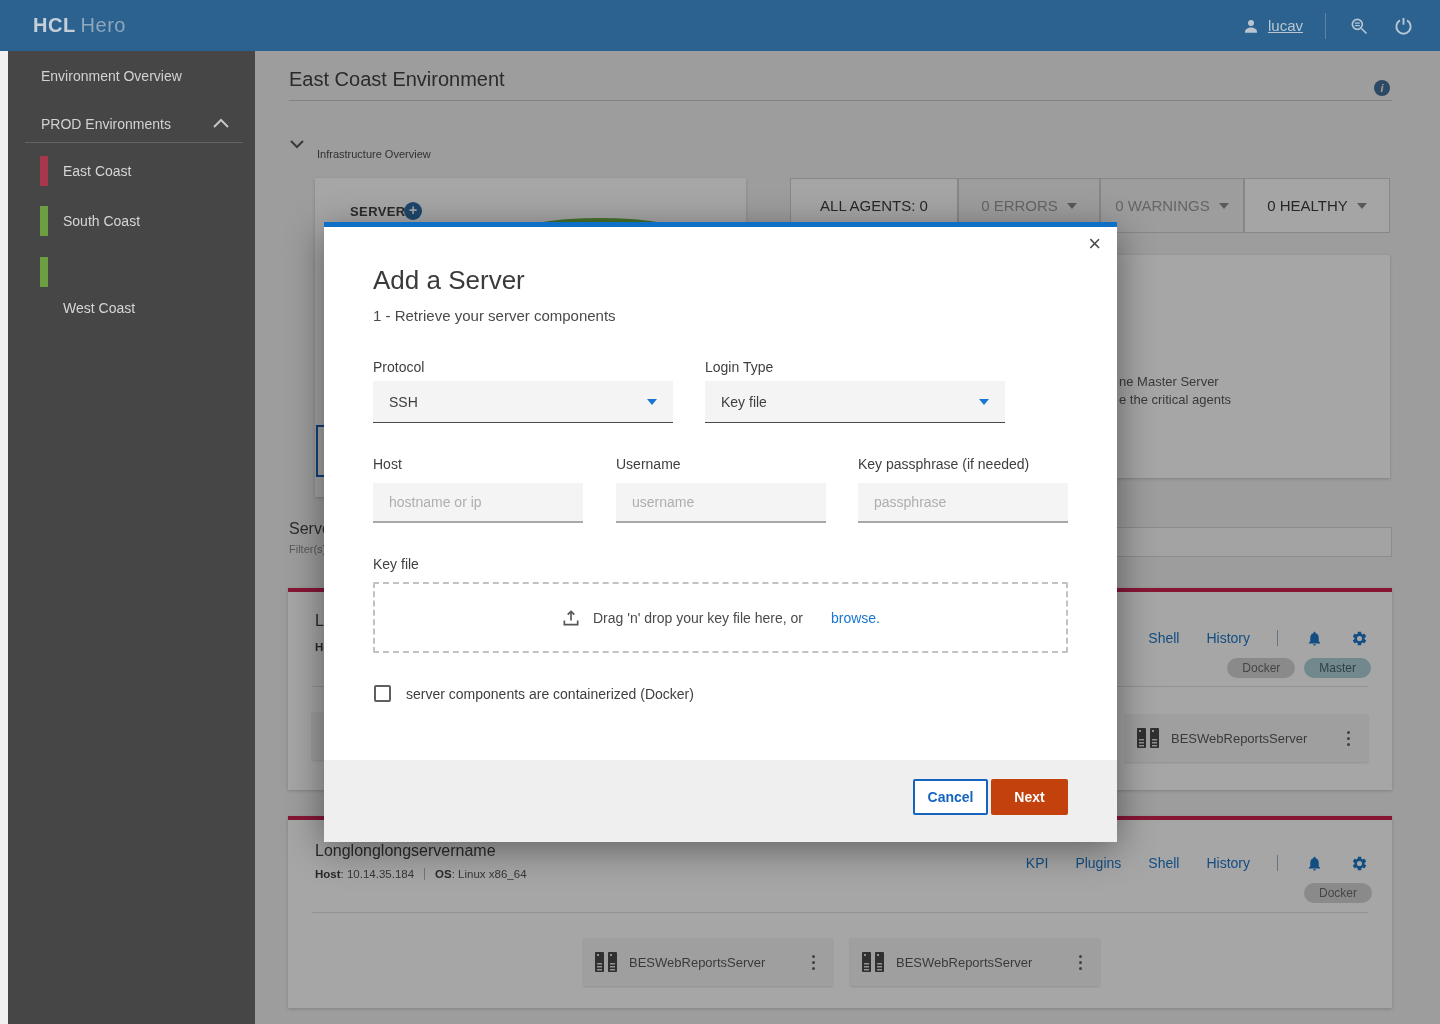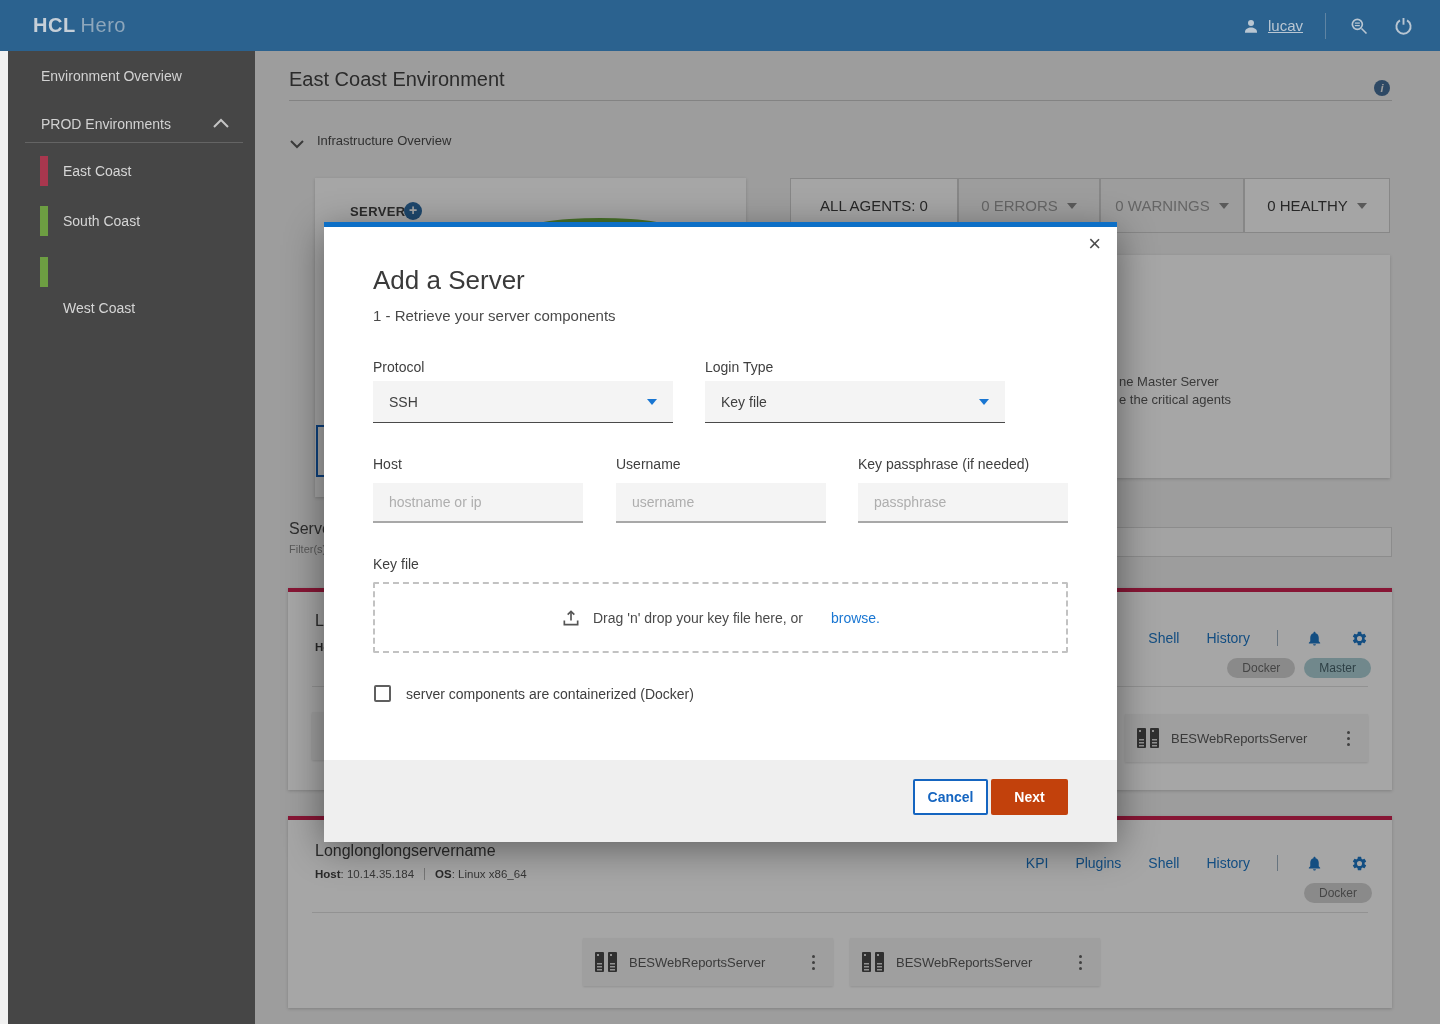--- a/index.html
+++ b/index.html
@@ -22,21 +22,21 @@
   .side-item { position:absolute; left:33px; color:#d2d2d2; font-size:14px; cursor:pointer; }
   .side-divider { position:absolute; left:17px; width:218px; height:1px; background:#646464; }
   .env-bar { position:absolute; left:32px; width:8px; height:30px; }
   .env-label { position:absolute; left:55px; color:#d6d6d6; font-size:14px; cursor:pointer; }
   .chev-up { position:absolute; left:205px; top:118px; width:16px; height:10px; cursor:pointer; }
 
   
   .page-title { position:absolute; left:289px; top:68px; font-size:20px; color:#424242; }
   .title-divider { position:absolute; left:289px; top:100px; width:1103px; height:1px; background:#c9c9c9; }
   .info-icon { position:absolute; left:1374px; top:80px; width:16px; height:16px; border-radius:50%; background:#47719b; color:#f2f2f2; font-size:11px; font-weight:bold; font-style:italic; display:flex; align-items:center; justify-content:center; cursor:pointer; }
-  .section-title { position:absolute; left:317px; top:133px; font-size:13px; color:#4c4c4c; }
+  .section-title { position:absolute; left:317px; top:148px; font-size:11px; color:#4c4c4c; }
   .chev-down { position:absolute; left:290px; top:140px; width:14px; height:9px; cursor:pointer; }
 
   .card { position:absolute; background:#ffffff; box-shadow:0 1px 3px rgba(0,0,0,.18); }
   .server-card-label { position:absolute; left:350px; top:204px; font-size:13px; font-weight:bold; letter-spacing:.4px; color:#424242; }
   .plus-icon { position:absolute; left:404px; top:202px; width:18px; height:18px; border-radius:50%; background:#2e6da6; color:#fff; font-size:14px; font-weight:bold; line-height:17px; text-align:center; cursor:pointer; }
   .donut { position:absolute; left:520px; top:218px; width:160px; height:28px; border-radius:50%; background:#6fae3f; }
 
   .agent-cell { position:absolute; top:178px; height:55px; border:1px solid #d0d0d0; display:flex; align-items:center; justify-content:center; gap:9px; font-size:15px; cursor:pointer; }
   .agent-dark { color:#3d3d3d; background:#fdfdfd; }
   .agent-gray { color:#9b9b9b; background:#f2f2f2; }

